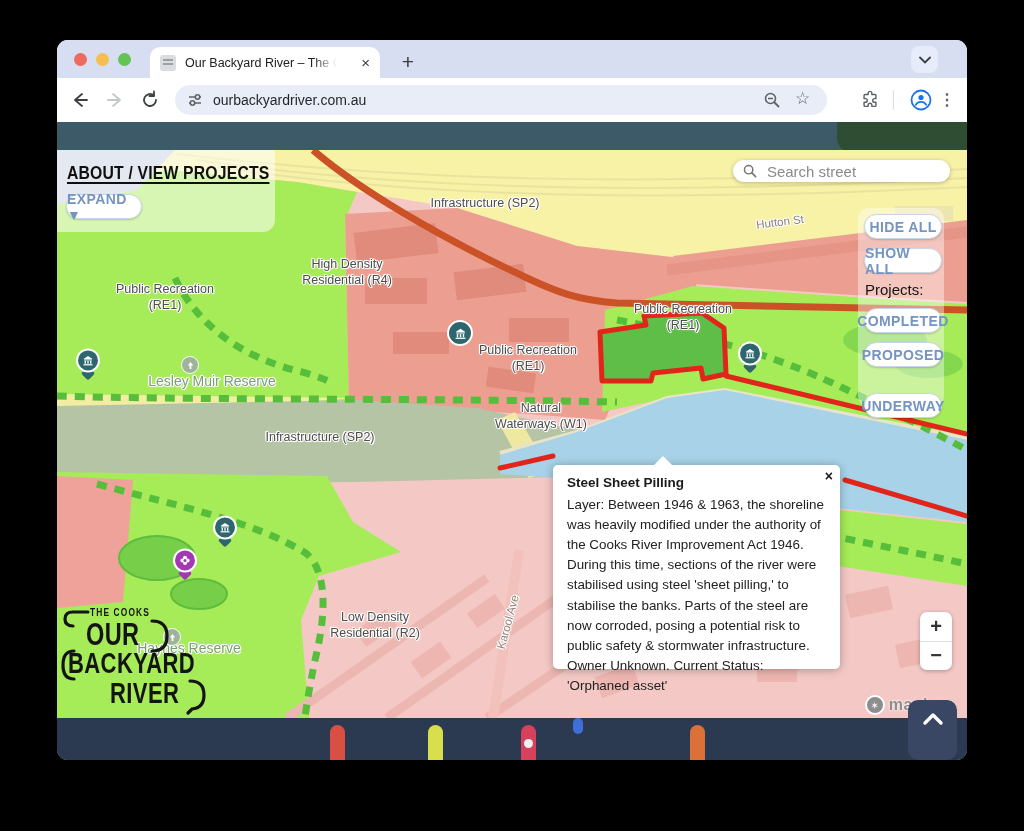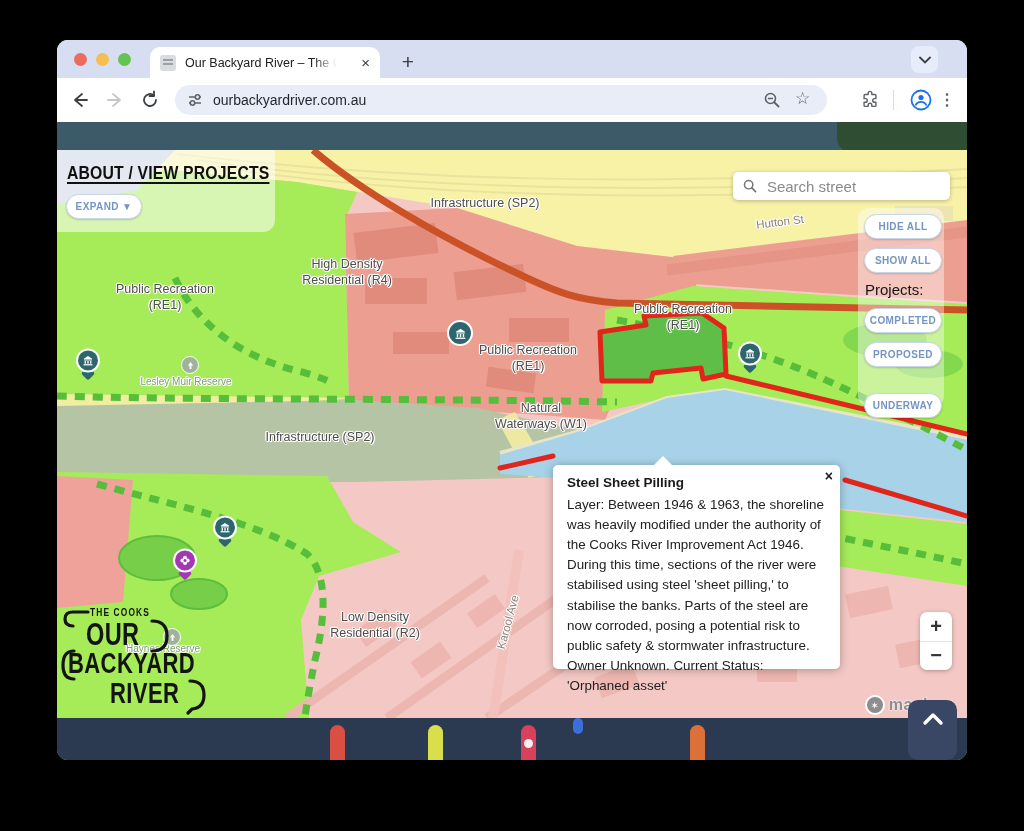--- a/index.html
+++ b/index.html
@@ -40,44 +40,44 @@
   .content{position:relative;height:638px;background:linear-gradient(180deg,#3C5A68,#33505E);overflow:hidden;}
   .trees{position:absolute;right:0;top:0;width:130px;height:30px;background:#2F4D33;border-radius:0 0 0 14px;}
   .photo-bottom{position:absolute;left:0;top:596px;width:910px;height:42px;background:#2B3951;}
   .kayak{position:absolute;top:7px;width:15px;height:46px;border-radius:8px;}
   
   .map{position:absolute;left:0;top:28px;width:910px;height:568px;background:#F4C9C5;overflow:hidden;}
   .map svg.base{position:absolute;left:0;top:0;}
   .zlabel{position:absolute;transform:translate(-50%,-50%);font-size:12.5px;color:#4D4D4D;
     text-align:center;white-space:pre-line;line-height:1.25;
     text-shadow:0 1px 0 #fff,0 -1px 0 #fff,1px 0 0 #fff,-1px 0 0 #fff,1px 1px 0 #fff,-1px -1px 0 #fff,0 0 3px #fff;}
-  .plabel{color:#7C9E74;font-size:10px;}
+  .plabel{color:#7C9E74;font-size:14px;margin-left:26px;}
   .slabel{color:#8F8177;font-size:11.5px;}
   .pin{position:absolute;width:26px;height:34px;transform:translate(-50%,-90%);}
   .pin .head{position:absolute;left:1px;top:1px;width:24px;height:24px;border-radius:50%;
     background:#2E666D;border:2px solid #fff;box-sizing:border-box;display:flex;align-items:center;justify-content:center;}
   .pin .tail{position:absolute;left:8px;top:21px;width:10px;height:10px;background:#2E666D;
     transform:rotate(45deg);border-radius:2px;}
   .circlemark{position:absolute;width:26px;height:26px;border-radius:50%;background:#2E666D;
     border:2px solid #fff;box-sizing:border-box;transform:translate(-50%,-50%);
     display:flex;align-items:center;justify-content:center;}
   .pin.purple .head,.pin.purple .tail{background:#A238B4;}
   .parkic{position:absolute;width:16px;height:16px;border-radius:50%;background:#9DB39A;
     border:1px solid #fff;transform:translate(-50%,-50%);display:flex;align-items:center;justify-content:center;}
   
   .panel-about{position:absolute;left:0;top:0;width:218px;height:82px;background:rgba(255,255,255,.55);
     border-radius:0 0 12px 0;}
   .about-link{position:absolute;left:10px;top:13px;font-size:17.5px;font-weight:800;color:#101010;
     letter-spacing:.2px;transform:scaleX(.9);transform-origin:left;white-space:nowrap;
     text-decoration:underline;text-decoration-thickness:2px;text-underline-offset:3px;}
   .pillbtn{background:#fff;border:1.5px solid #C9D6E8;border-radius:13px;color:#7494C4;font-weight:700;
-    font-size:10px;letter-spacing:.4px;display:flex;align-items:center;justify-content:center;
+    font-size:14px;letter-spacing:.4px;display:flex;align-items:center;justify-content:center;
     box-shadow:0 1px 2px rgba(0,0,0,.18);box-sizing:border-box;cursor:pointer;font-family:"Liberation Sans",sans-serif;}
   .expand{position:absolute;left:9px;top:44px;width:76px;height:25px;}
-  .search{position:absolute;left:676px;top:22px;width:217px;height:28px;background:#fff;border-radius:5px;
+  .search{position:absolute;left:676px;top:10px;width:217px;height:22px;background:#fff;border-radius:12px;
     box-shadow:0 1px 4px rgba(0,0,0,.25);display:flex;align-items:center;padding:0 10px;box-sizing:border-box;}
   .search input{border:0;outline:0;font-size:15px;color:#333;width:100%;margin-left:8px;background:transparent;
     font-family:"Liberation Sans",sans-serif;}
   .search input::placeholder{color:#8A8A8A;}
   .layers{position:absolute;left:801px;top:58px;width:86px;height:198px;background:rgba(255,255,255,.42);
     border-radius:10px;}
   .layers .pillbtn{position:absolute;left:6px;width:78px;height:25px;}
   .projects-label{position:absolute;left:7px;top:73px;font-size:15px;color:#141414;}
   .popup{position:absolute;left:496px;top:315px;width:287px;height:204px;background:#fff;border-radius:5px;
     box-shadow:0 1px 10px rgba(0,0,0,.3);padding:10px 14px;box-sizing:border-box;z-index:30;}

